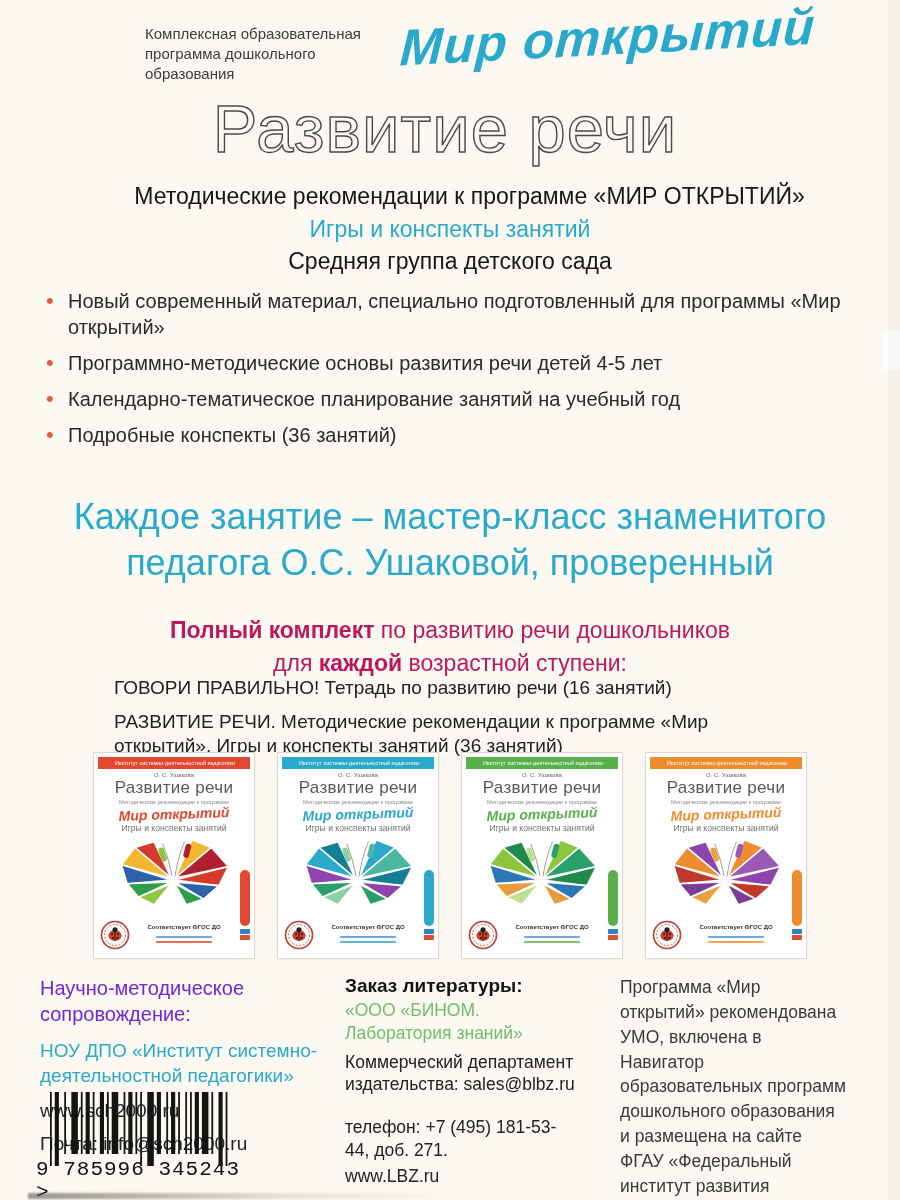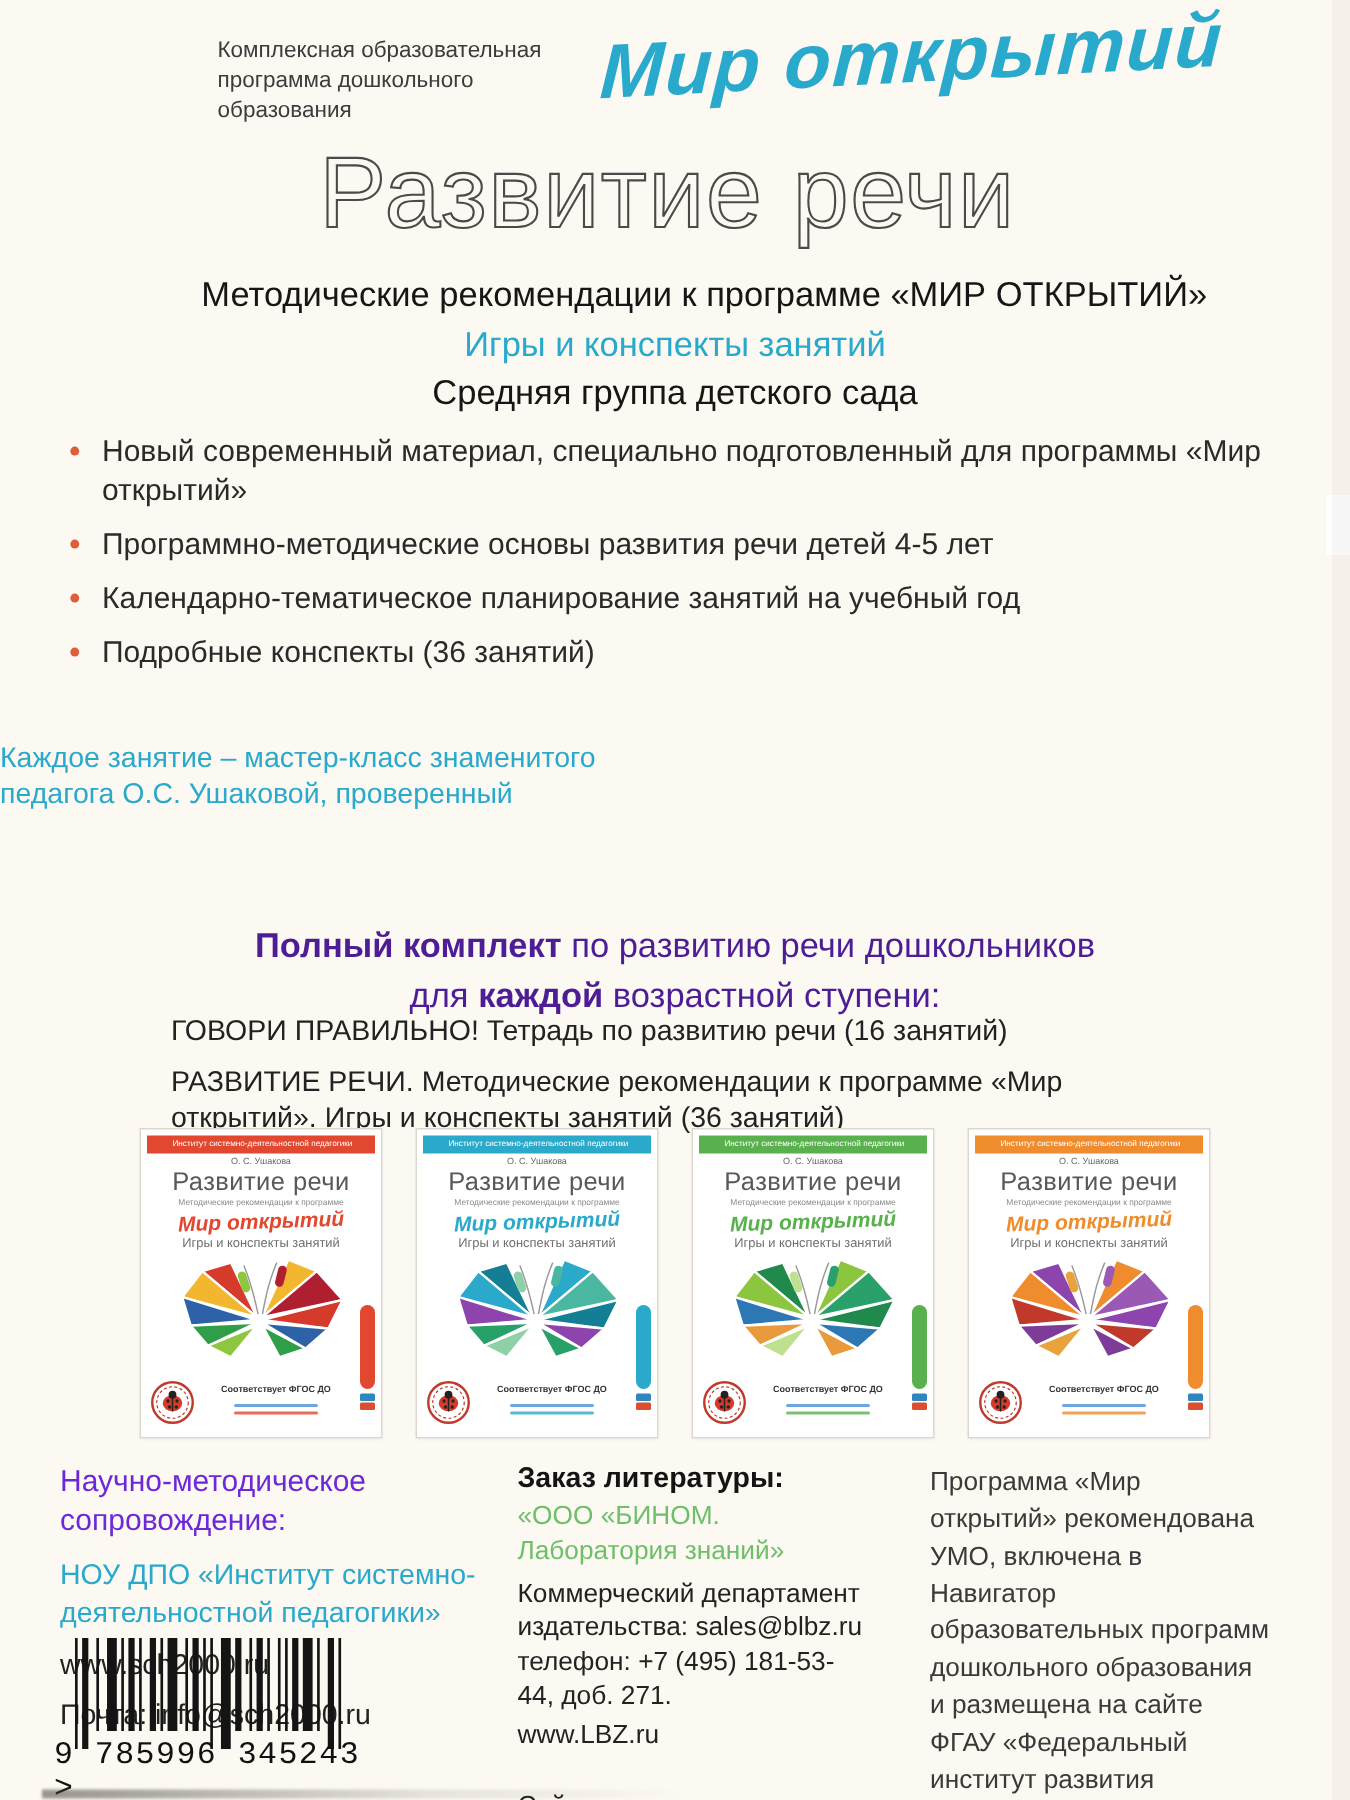--- a/index.html
+++ b/index.html
@@ -37,26 +37,26 @@
   .sub3{position:absolute;left:0;right:0;top:248px;text-align:center;font-size:23px;color:#161616;}
 
   
   .bullets{position:absolute;left:42px;top:288px;width:830px;list-style:none;margin:0;padding:0;}
   .bullets li{position:relative;padding-left:26px;margin-bottom:10px;
     font-size:20px;line-height:1.3;color:#2a2a2a;}
   .bullets li::before{content:"•";position:absolute;left:4px;top:-1px;
     color:var(--bullet,#dd5f3a);font-size:22px;}
 
   
-  .highlight{position:absolute;left:0;right:0;top:494px;
-    font-size:19px;line-height:1.28;color:var(--cyan,#29a9cb);}
+  .highlight{position:absolute;left:0;right:0;top:494px;text-align:center;
+    font-size:36px;line-height:1.28;color:var(--cyan,#29a9cb);}
 
   
   .kit-intro{position:absolute;left:0;right:0;top:614px;text-align:center;
-    font-size:23px;line-height:1.42;color:#4c1d95;}
+    font-size:23px;line-height:1.42;color:#be185d;}
   .kit-items{position:absolute;left:90px;top:676px;width:720px;font-size:19px;color:#222;}
   .kit-items div{margin-bottom:9px;line-height:1.3;margin-left:24px;}
 
   
   .covers-row{position:absolute;left:0;right:0;top:752px;
     display:flex;justify-content:center;gap:22px;}
   .cover{width:162px;height:207px;background:#fff;border:1px solid #ddd7cd;
     position:relative;box-shadow:0 1px 2px rgba(0,0,0,.06);padding:4px;box-sizing:border-box;}
   .cover-topbar{height:12px;background:var(--accent,#e2472f);color:#fff;
     font-size:7px;line-height:12px;text-align:center;white-space:nowrap;overflow:hidden;
@@ -88,21 +88,21 @@
   .f-col1 .site{font-size:19px;color:#222;margin-top:12px;}
   .f-col1 .mail{font-size:19px;color:#222;margin-top:11px;}
   .barcode{position:absolute;left:36px;top:1092px;width:210px;}
   .barcode-digits{font-family:"Liberation Mono", monospace;font-size:21px;color:#111;
     letter-spacing:1px;margin-top:-16px;background:transparent;}
 
   .f-col2{position:absolute;left:345px;top:975px;width:232px;}
   .f-col2 .heading{font-size:19px;font-weight:bold;color:#141414;}
   .f-col2 .publisher{font-size:17.5px;line-height:1.3;color:var(--green,#6fbf6a);margin-top:2px;}
   .f-col2 .dept{font-size:17.5px;line-height:1.3;color:#222;margin-top:6px;}
-  .f-col2 .phone{font-size:17.5px;line-height:1.3;color:#222;}
+  .f-col2 .phone{font-size:17.5px;line-height:1.3;color:#222;margin-top:20px;}
   .f-col2 .site{font-size:17.5px;color:#222;margin-top:4px;}
   .f-col2 .site-label{font-size:17.5px;color:#222;margin-top:26px;}
 
   .f-col3{position:absolute;left:620px;top:975px;width:228px;
     font-size:17.5px;line-height:1.42;color:#3a3a3a;}
 </style>
 </head>
 <body>
 
 <div class="page">

